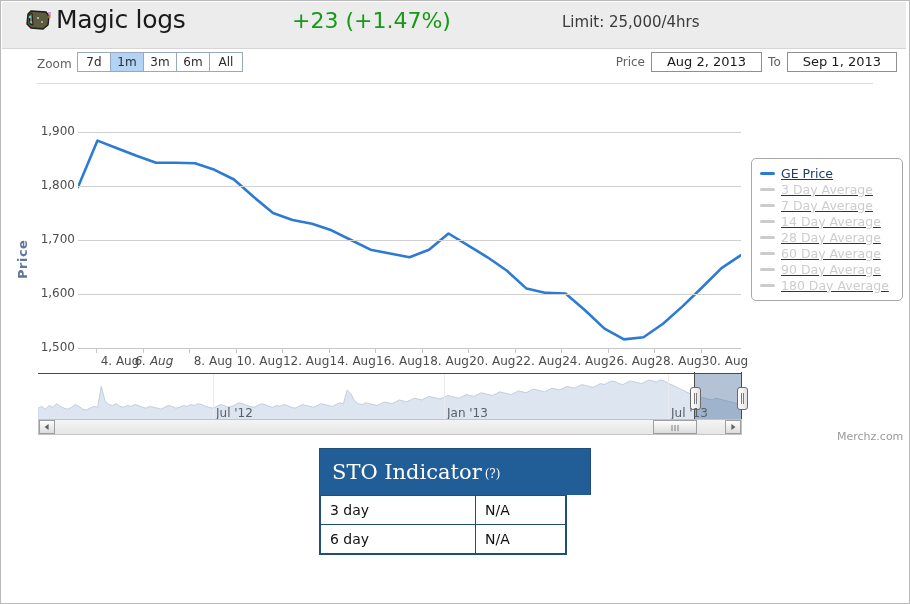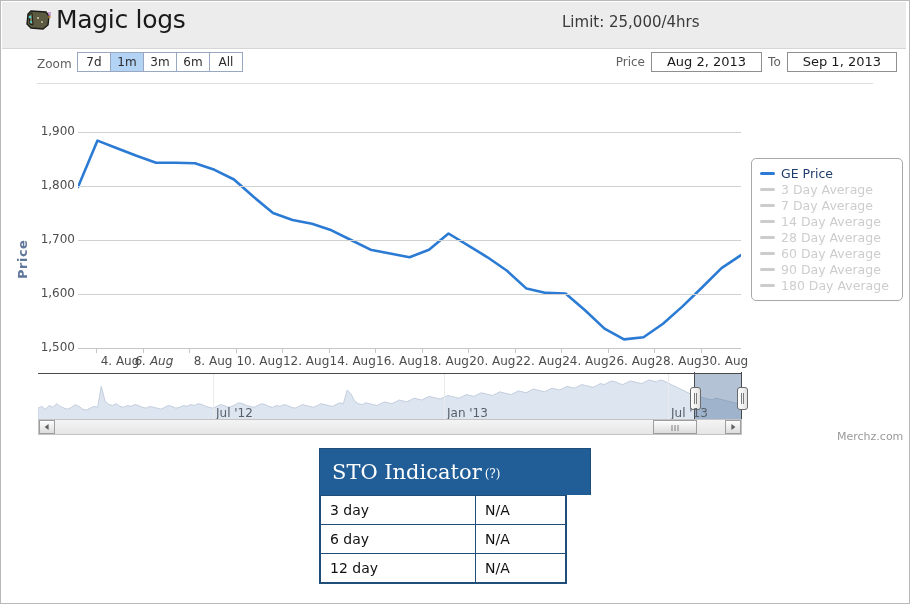--- a/index.html
+++ b/index.html
@@ -57,21 +57,21 @@
   .xaxis .xtickline{position:absolute;top:0;width:1px;height:5px;background:#c6c6c6;}
   .xaxis .xtxt{position:absolute;top:6px;font-size:12px;color:#4d4d4d;
                transform:translateX(-50%);white-space:nowrap;
                font-family:"DejaVu Sans",sans-serif;}
   .axisline{position:absolute;left:77px;top:259px;width:663px;height:1px;background:#c6c6c6;}
 
   
   .legend{position:absolute;left:750px;top:157px;width:152px;
           border:1px solid #a8a8a8;border-radius:5px;background:#fff;
           padding:6px 8px 7px 8px;box-sizing:border-box;}
-  .lgrow{display:flex;align-items:center;height:16px;margin:0 0 0 0;cursor:pointer;}
+  .lgrow{display:flex;align-items:center;height:16px;margin:0 0 0 0;cursor:pointer;text-decoration:underline;}
   .lgline{width:15px;height:3px;border-radius:2px;margin-right:6px;flex:0 0 auto;}
   .lgtxt{font-size:12.5px;font-family:"DejaVu Sans",sans-serif;white-space:nowrap;}
 
   
   .nav{position:absolute;left:37px;top:372px;width:704px;height:50px;}
   .nav-top{position:absolute;left:0;top:0;width:704px;height:1px;background:#4a4a4a;}
   .nav-bg{position:absolute;left:0;top:1px;width:704px;height:48px;background:#fff;}
   .nav-base{position:absolute;left:0;bottom:0;width:704px;height:1px;background:#cfcfcf;}
   .nav-mask{position:absolute;top:1px;height:48px;background:#4a6f9b;opacity:.42;}
   .nav-sel-l{position:absolute;top:-1px;width:1px;height:49px;background:#4a4a4a;}
@@ -133,20 +133,21 @@
           <circle cx="6" cy="12" r="1.3" fill="#4fd8d8"></circle>
           <circle cx="7" cy="17" r="1.1" fill="#4fd8d8"></circle>
           <circle cx="14" cy="13" r="1.1" fill="#c9c6a0"></circle>
           <circle cx="18" cy="17" r="1" fill="#c9c6a0"></circle>
           <path d="M24 8 L27 8 M24 10 L27 10" stroke="#b05ac0" stroke-width="1.2"></path>
           <path d="M24 12 L27 12" stroke="#d08a2c" stroke-width="1.2"></path>
         </svg>
       </span>
       <span class="title-text">Magic logs</span>
     </div>
+    <div class="change">+23 (+1.47%)</div>
     <div class="limit">Limit: 25,000/4hrs</div>
   </div>
 
   <div class="toolbar">
     <span class="zoom-label">Zoom</span>
     <div class="zoom-btns" id="zoomBtns">
         <div class="zbtn">7d</div>
         <div class="zbtn active">1m</div>
         <div class="zbtn">3m</div>
         <div class="zbtn">6m</div>
@@ -287,20 +288,16 @@
     <table id="stoTable">
         <tbody>
           <tr>
             <td class="k">3 day</td>
             <td>N/A</td>
           </tr>
           <tr>
             <td class="k">6 day</td>
             <td>N/A</td>
           </tr>
-          <tr>
-            <td class="k">12 day</td>
-            <td>N/A</td>
-          </tr>
         </tbody>
       </table>
   </div>
 </div>
 
 </body></html>

